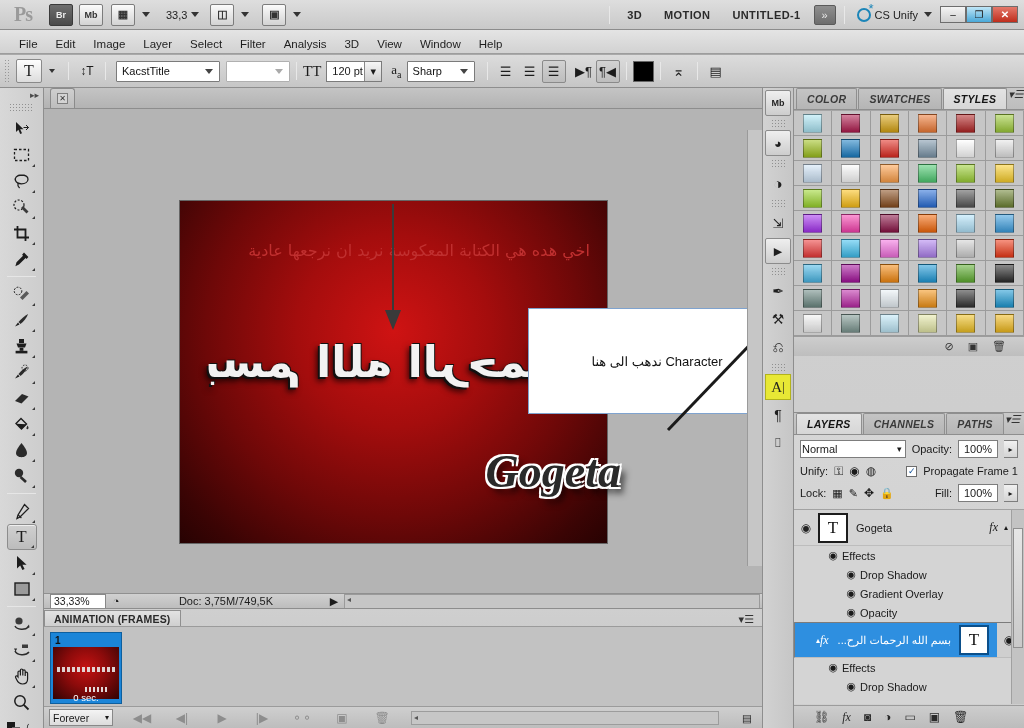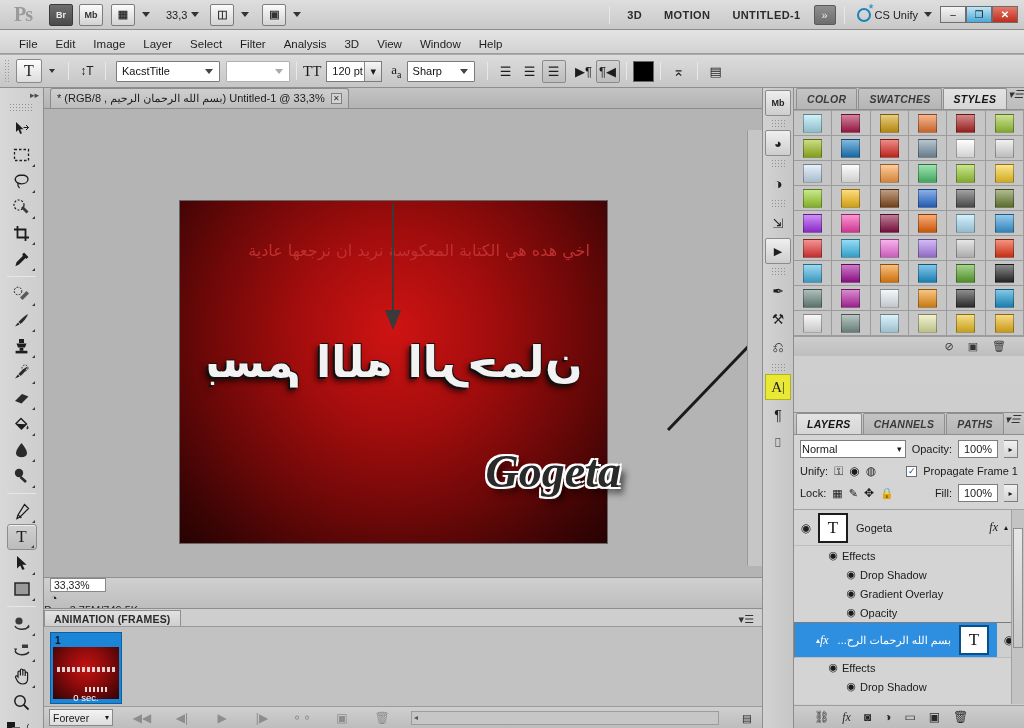--- a/index.html
+++ b/index.html
@@ -163,23 +163,23 @@
     direction:ltr;
   }
   .gogeta{
     position:absolute;right:-14px;top:244px;
     font-family:"Liberation Serif",serif;font-style:italic;font-weight:bold;
     font-size:46px;color:#2a2a2a;
     text-shadow:-2px -2px 0 #fff, 2px -2px 0 #fff, -2px 2px 0 #fff, 2px 2px 0 #fff, 5px 6px 7px rgba(0,0,0,.75);
   }
   .arrow-line{position:absolute;pointer-events:none;}
   .statusbar{
-    position:absolute;left:0;bottom:0;width:100%;height:31px;
+    position:absolute;left:0;bottom:0;width:100%;height:15px;
     background:linear-gradient(#d0d0d0,#bdbdbd);border-top:1px solid #909090;
-    display:flex;align-items:flex-start;font-size:11px;color:#1c1c1c;flex-direction:column;
+    display:flex;align-items:center;font-size:11px;color:#1c1c1c;
   }
   .sb-zoom{width:56px;background:#fff;border:1px solid #888;height:15px;margin-left:6px;
     display:flex;align-items:center;padding-left:3px;font-size:10.5px;}
   .sb-doc{flex:0 0 200px;text-align:center;}
   .hscroll{flex:1;height:15px;background:#c6c6c6;border:1px solid #9a9a9a;margin:0 2px;display:flex;}
   
   .vscroll{position:absolute;right:0;top:21px;width:15px;bottom:21px;background:#c6c6c6;
     border-left:1px solid #9a9a9a;}
 
   
@@ -533,32 +533,34 @@
       </div>
       <div style="font-size:12px;color:#222;line-height:1;">⤿</div>
     </div>
 
   </div>
 
   <div class="docarea">
     <div class="doctabbar">
       <div class="doctab">
         <span class="x">✕</span>
-        <span>Untitled-1 @ 33,3% (بسم الله الرحمان الرحيم , RGB/8) *</span>
       </div>
     </div>
 
     <div class="canvaswrap">
       <div class="canvas">
         <div class="mirrored">بسم الله الرحمان</div>
         <div class="gogeta">Gogeta</div>
       </div>
 
       <div class="annot-ar">اخي هده هي الكتابة المعكوسة نريد ان نرجعها عادية</div>
 
+      <div class="callout">
+        <span>Character ندهب الى هنا</span>
+      </div>
 
       <svg class="arrow-line" style="left:330px;top:95px;width:40px;height:130px;">
         <line x1="19" y1="0" x2="19" y2="112" stroke="#3a3a3a" stroke-width="2"></line>
         <polygon points="19,126 11,106 27,106" fill="#3a3a3a"></polygon>
       </svg>
 
       <svg class="arrow-line" style="left:620px;top:205px;width:108px;height:120px;">
         <line x1="4" y1="116" x2="100" y2="16" stroke="#1a1a1a" stroke-width="3"></line>
         <polygon points="106,8 86,20 96,30" fill="#1a1a1a"></polygon>
       </svg>

